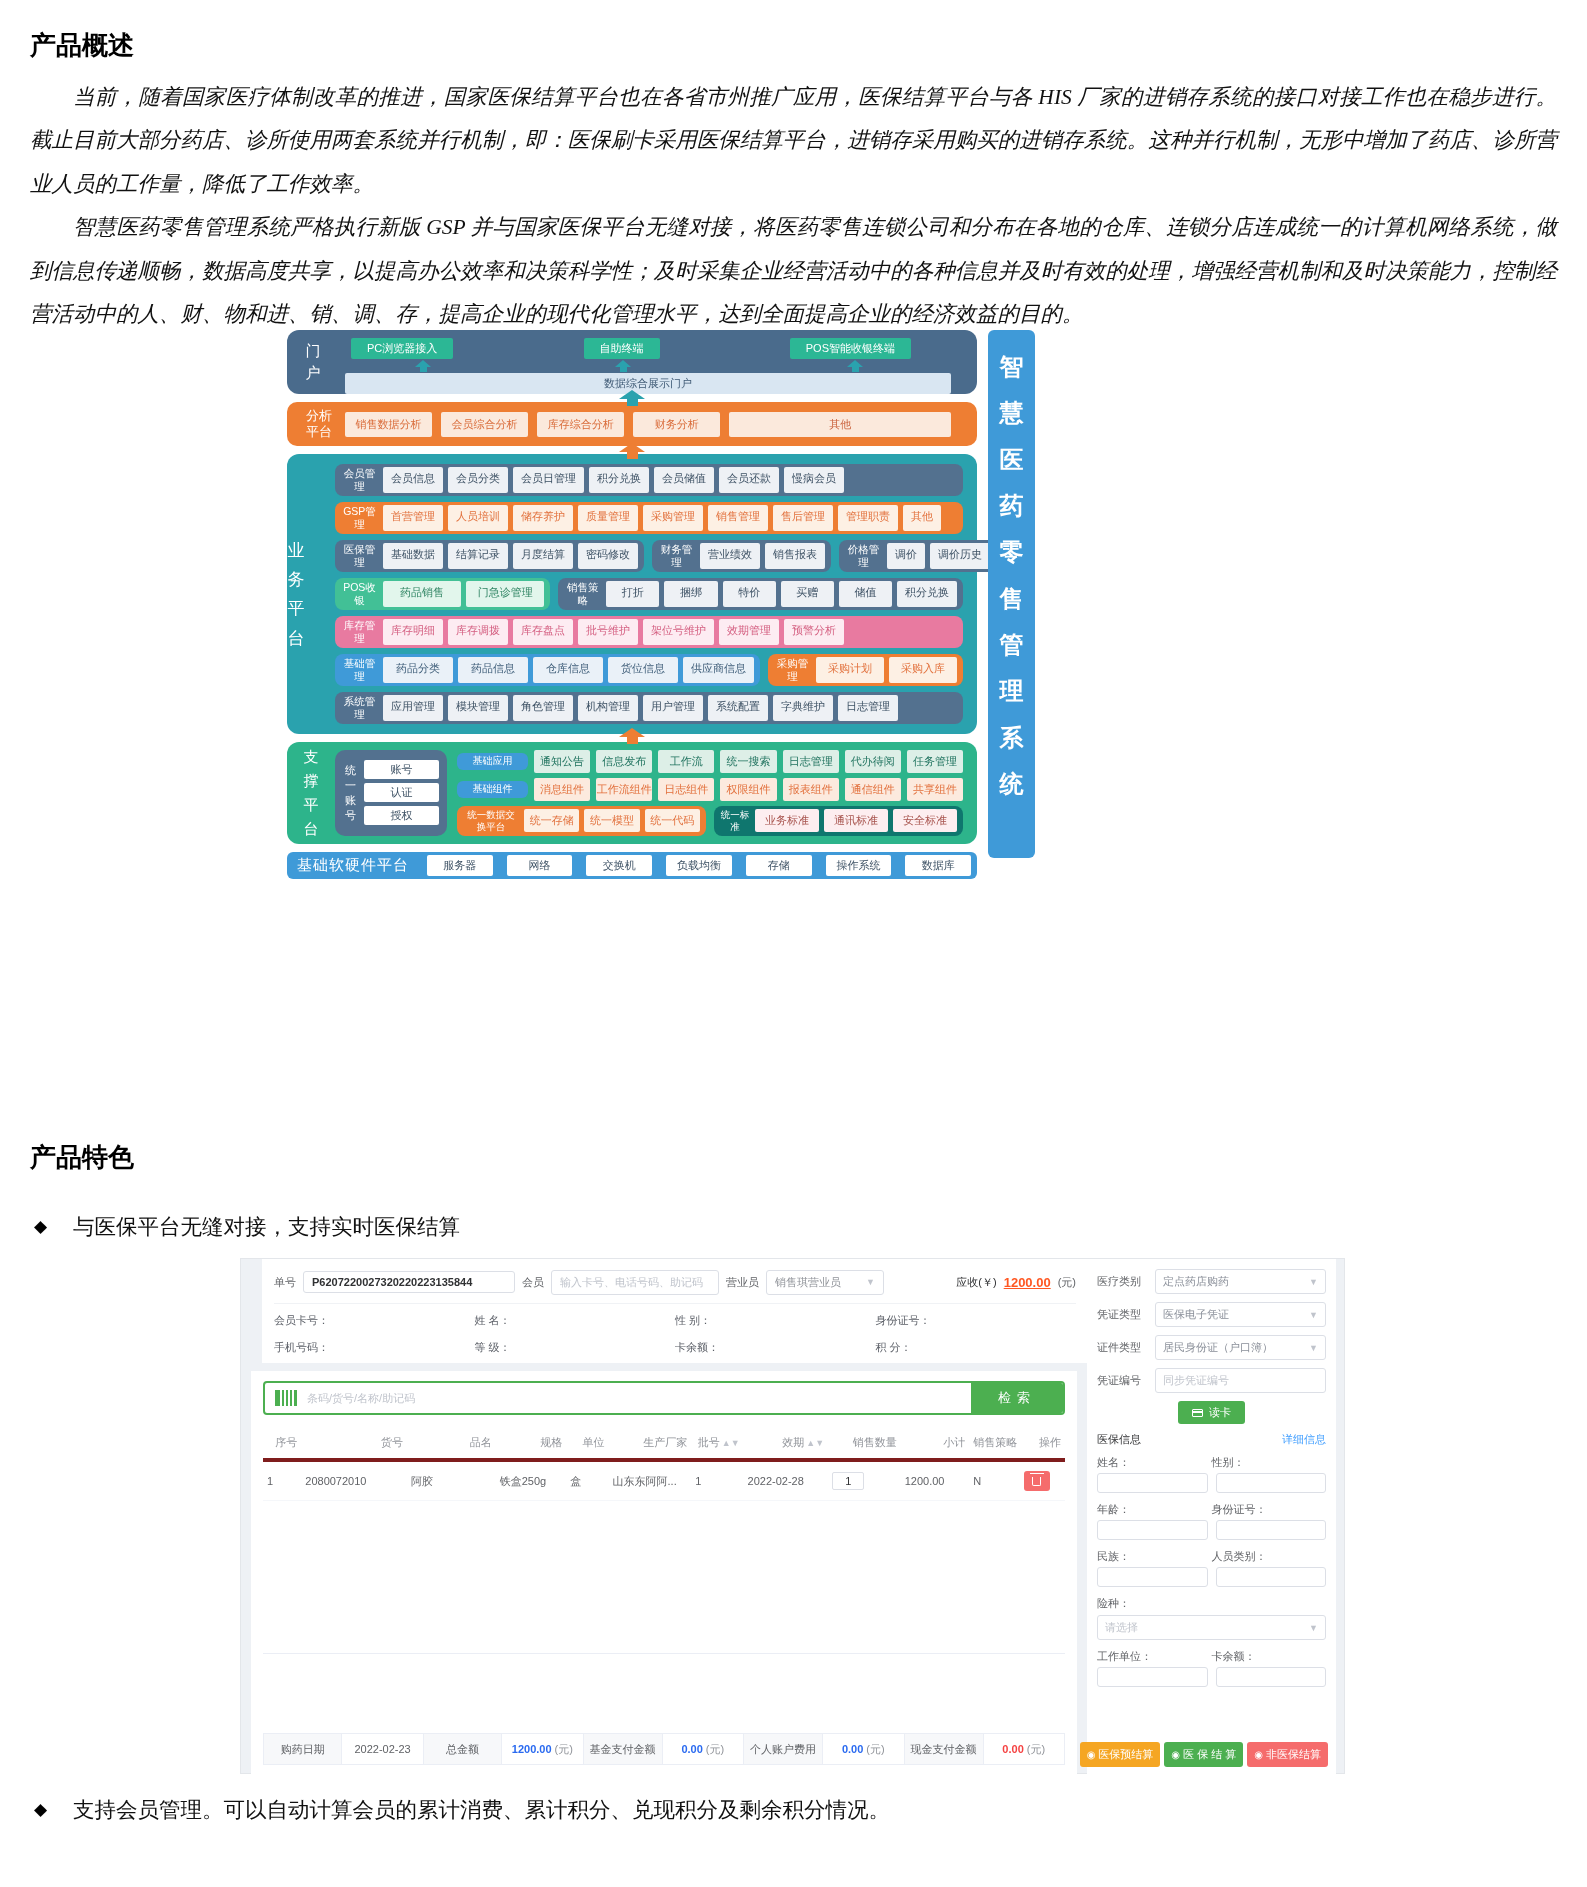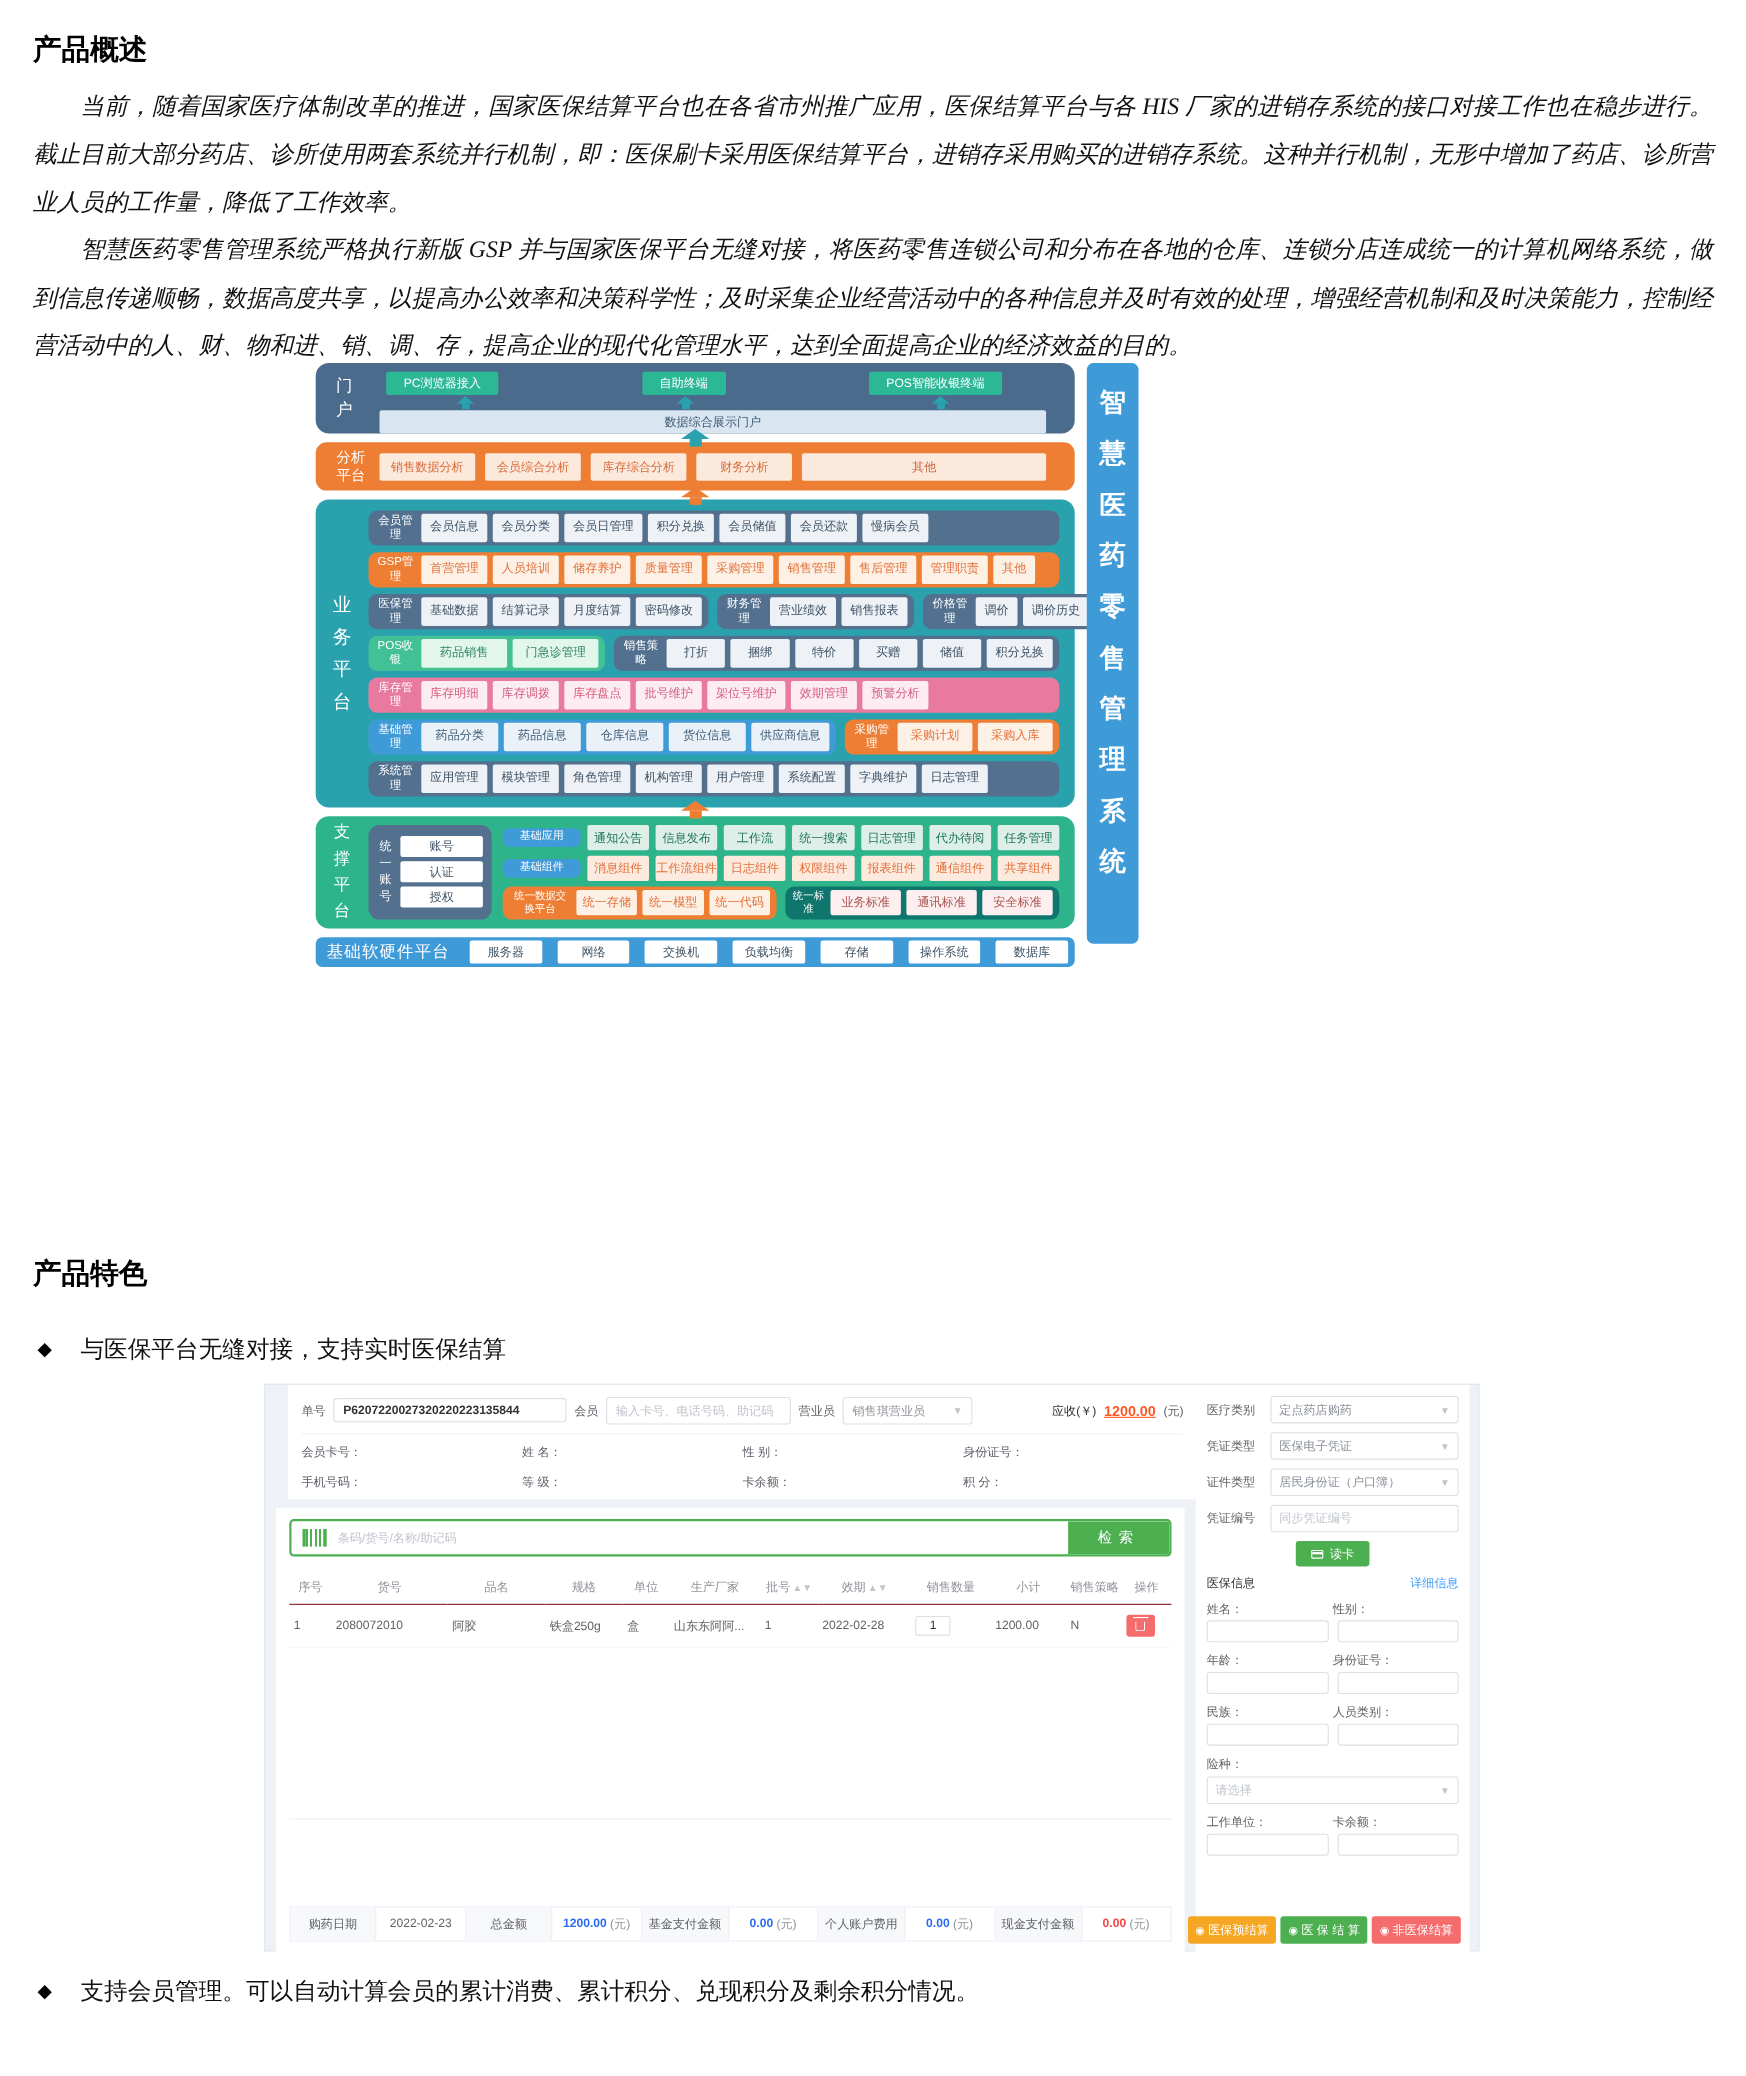--- a/index.html
+++ b/index.html
@@ -35,21 +35,21 @@
   .flow-arrow.orange .tri { border-bottom-color:#ee7e33; }
   .flow-arrow.orange .stem { background:#ee7e33; }
 
   .analysis { position:relative; margin-top:8px; height:44px; background:#ee7e33; border-radius:10px; display:flex; align-items:center; gap:8px; padding:0 26px 0 14px; }
   .analysis .vlabel { width:36px; font-size:13px; line-height:1.2; flex:0 0 auto; }
   .an-chips { display:flex; flex:1; gap:9px; }
   .an-chips .chip { background:#fbe9dc; color:#d96b39; font-size:11px; text-align:center; padding:5px 0; flex:1.1; border-radius:2px; }
   .an-chips .chip.wide { flex:2.8; color:#c9603a; }
 
   .business { position:relative; margin-top:8px; background:#2aa2ae; border-radius:12px; padding:10px 14px 10px 48px; }
-  .business > .vlabel { position:absolute; left:15px; top:50%; transform:translateY(-50%); width:18px; font-size:17px; line-height:1.72; }
+  .business > .vlabel { position:absolute; left:0; top:50%; transform:translateY(-50%); width:18px; font-size:17px; line-height:1.72; }
   .biz-rows { display:flex; flex-direction:column; gap:6px; }
   .biz-row { display:flex; gap:8px; }
   .biz-group { display:flex; gap:5px; border-radius:8px; padding:3px 6px; min-height:32px; }
   .biz-group .glabel { width:37px; font-size:10.5px; line-height:1.2; color:#fff; text-align:center; flex:0 0 auto; word-break:break-all; }
   .biz-group .chip { font-size:11px; text-align:center; padding:4px 8px; border-radius:2px; white-space:nowrap; }
   .biz-row.fill .chip { flex:1; }
   .t-slate  { background:#53718f; } .t-slate  .chip { background:#eef1f5; color:#3e5265; }
   .t-orange { background:#ee7e33; } .t-orange .chip { background:#fdf0e4; color:#e2713d; }
   .t-green  { background:#42c096; } .t-green  .chip { background:#e2f6ec; color:#2f8463; }
   .t-pink   { background:#e87aa0; } .t-pink   .chip { background:#fdecf2; color:#d45e80; }
@@ -98,21 +98,21 @@
   .minfo { border-top:1px solid #f0f2f5; margin-top:6px; padding-top:9px; }
   .minfo-row { display:flex; margin-bottom:12px; }
   .minfo-row span { flex:1; color:#5a5e66; }
 
   .cardB { left:10px; top:112px; width:826px; height:404px; padding:10px 12px; }
   .searchbar { display:flex; align-items:center; height:34px; border:2px solid #4caf50; border-radius:4px; overflow:hidden; }
   .barcode-icon { width:22px; height:16px; margin:0 10px; background:repeating-linear-gradient(90deg,#4caf50 0 2px,transparent 2px 4px); border-left:3px solid #4caf50; border-right:3px solid #4caf50; }
   .search-ph { flex:1; color:#c0c4cc; }
   .search-btn { width:92px; height:100%; background:#4caf50; color:#fff; display:flex; align-items:center; justify-content:center; font-size:13px; letter-spacing:6px; cursor:pointer; }
   table.goods { width:100%; border-collapse:collapse; margin-top:12px; table-layout:fixed; }
-  table.goods th { font-weight:normal; color:#909399; text-align:center; padding:8px 4px; border-bottom:1px solid #7f1d1d; white-space:nowrap; overflow:hidden; }
+  table.goods th { font-weight:normal; color:#909399; text-align:right; padding:8px 4px; border-bottom:4px solid #7f1d1d; white-space:nowrap; overflow:hidden; }
   table.goods td { color:#606266; padding:9px 4px; border-bottom:1px solid #f5f7fa; white-space:nowrap; overflow:hidden; }
   .sort { color:#c0c4cc; font-size:9px; margin-left:2px; }
   .qty-box { display:inline-block; border:1px solid #dcdfe6; border-radius:2px; padding:2px 12px; color:#303133; }
   .del-btn { display:inline-flex; align-items:center; justify-content:center; width:26px; height:20px; background:#f56c6c; border-radius:3px; cursor:pointer; }
   .trash { width:9px; height:9px; border:1.5px solid #fff; border-top:none; border-radius:0 0 2px 2px; position:relative; }
   .trash::before { content:""; position:absolute; top:-4px; left:-3.5px; right:-3.5px; height:1.8px; background:#fff; }
   .tbl-bottom { position:absolute; left:12px; right:12px; top:282px; border-bottom:1px solid #ebeef5; }
   .footerbar { position:absolute; left:12px; right:12px; bottom:10px; height:32px; display:flex; border:1px solid #ebeef5; }
   .fcell { display:flex; align-items:center; justify-content:center; border-right:1px solid #ebeef5; padding:0 6px; white-space:nowrap; }
   .fcell:last-child { border-right:none; }

